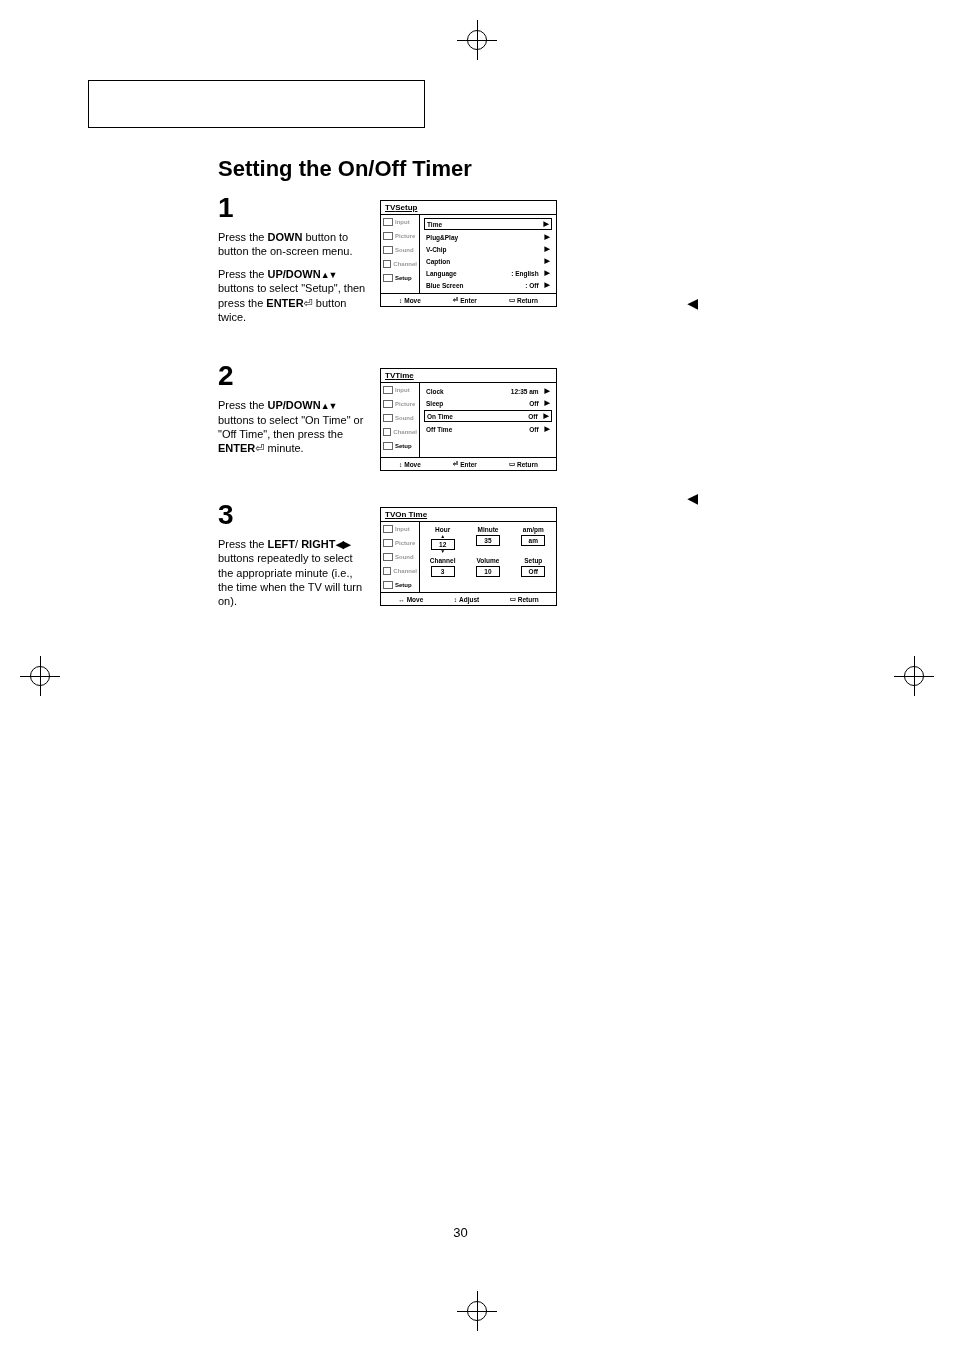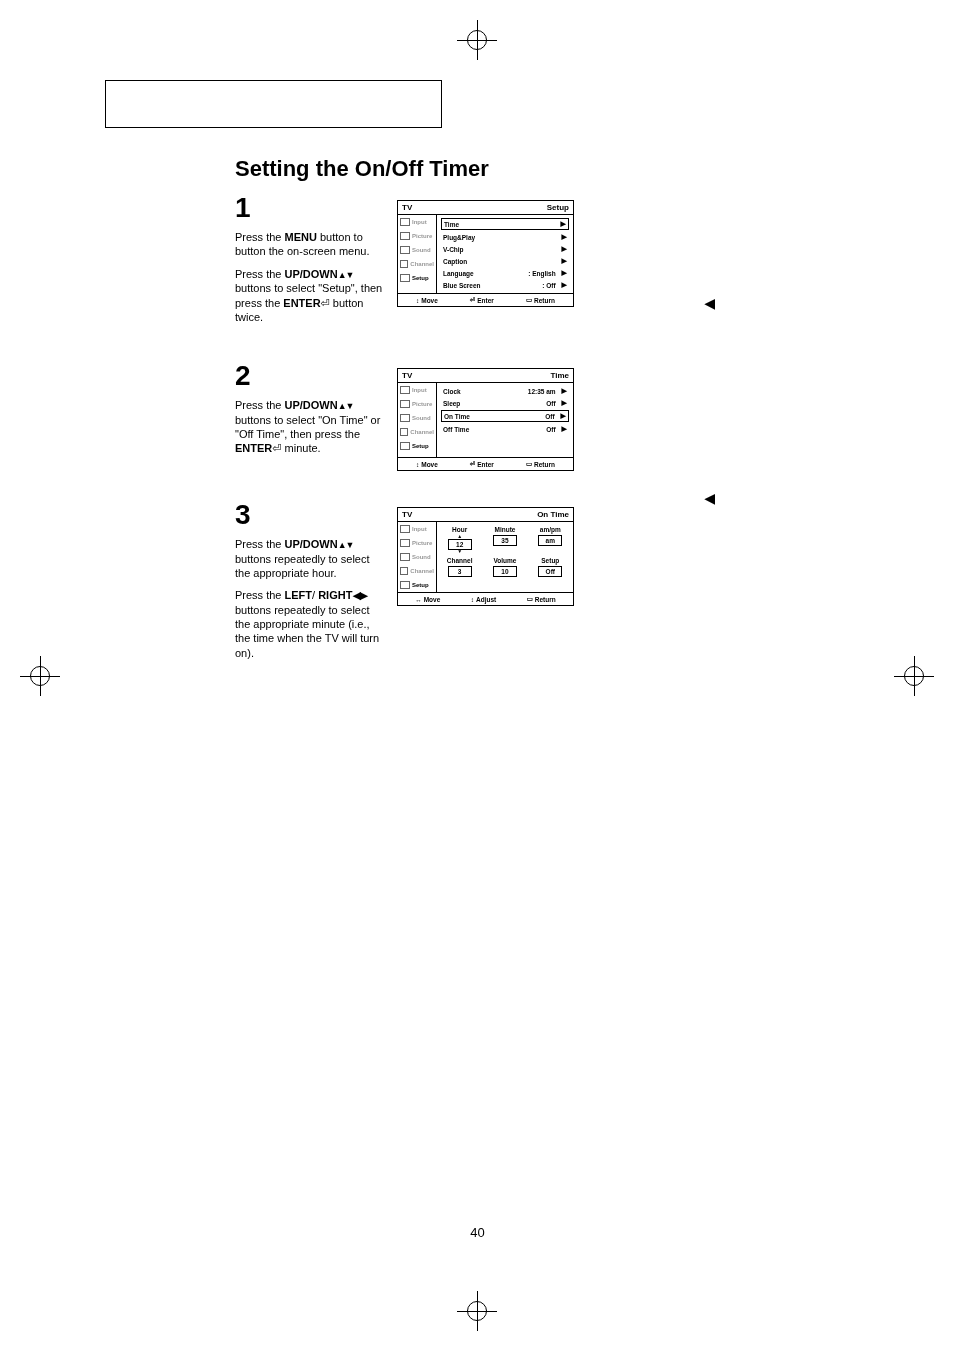--- a/index.html
+++ b/index.html
@@ -30,21 +30,21 @@
   .crop-mark.tc::after, .crop-mark.bc::after { width: 40px; height: 1px; top: 50%; }
   .crop-mark.lc::before, .crop-mark.rc::before { width: 40px; height: 1px; top: 50%; }
   .crop-mark.lc::after, .crop-mark.rc::after { width: 1px; height: 40px; left: 50%; }
   .reg-circle { position:absolute; width:18px; height:18px; border:1px solid #000; border-radius:50%; }
   .crop-mark.tc .reg-circle, .crop-mark.bc .reg-circle { left:50%; top:50%; transform:translate(-50%,-50%);}
   .crop-mark.lc .reg-circle, .crop-mark.rc .reg-circle { left:50%; top:50%; transform:translate(-50%,-50%);}
 
   .page-frame {
     position: absolute;
     top: 80px;
-    left: 105px;
+    left: 88px;
     width: 745px;
     height: 1190px;
   }
   .header-box {
     border: 1px solid #000;
     height: 46px;
     width: 335px;
     margin-bottom: 28px;
   }
   .title {
@@ -80,24 +80,24 @@
   .osd {
     width: 175px;
     border: 1px solid #000;
     font-size: 7px;
     font-weight: bold;
     background: #fff;
     margin-top: 6px;
   }
   .osd-header {
     display: flex;
-    justify-content: space-between;
     padding: 2px 4px;
     border-bottom: 1px solid #000;
     font-size: 8px;
+    text-decoration: underline;
   }
   .osd-body {
     display: flex;
   }
   .osd-sidebar {
     width: 38px;
     border-right: 1px solid #000;
     display: flex;
     flex-direction: column;
   }
@@ -189,21 +189,21 @@
   <div class="content">
     <h1 class="title">Setting the On/Off Timer</h1>
 
     <div class="side-arrow a1">◀</div>
     <div class="side-arrow a2">◀</div>
 
     <div class="step">
       <div class="step-text">
         <p class="step-num">1</p>
         <p>
-          <span>Press the </span><span class="bold">MENU</span><span> button to button the on-screen menu.</span>
+          <span>Press the </span><span class="bold">DOWN</span><span> button to button the on-screen menu.</span>
         </p>
         <p>
           <span>Press the </span><span class="bold">UP/DOWN</span><span class="arrow-ud">▲▼</span><span> buttons to select "Setup", then press the </span><span class="bold">ENTER</span><span>⏎</span><span> button twice.</span>
         </p>
       </div>
       <div class="osd">
         <div class="osd-header">
           <span>TV</span>
           <span>Setup</span>
         </div>
@@ -353,23 +353,20 @@
               <span>Return</span>
             </span>
         </div>
       </div>
     </div>
 
     <div class="step">
       <div class="step-text">
         <p class="step-num">3</p>
         <p>
-          <span>Press the </span><span class="bold">UP/DOWN</span><span class="arrow-ud">▲▼</span><span> buttons repeatedly to select the appropriate hour.</span>
-        </p>
-        <p>
           <span>Press the </span><span class="bold">LEFT</span><span>/ </span><span class="bold">RIGHT</span><span class="arrow-lr">◀▶</span><span> buttons repeatedly to select the appropriate minute (i.e., the time when the TV will turn on).</span>
         </p>
       </div>
       <div class="osd">
         <div class="osd-header">
           <span>TV</span>
           <span>On Time</span>
         </div>
         <div class="osd-body">
           <div class="osd-sidebar">
@@ -439,14 +436,14 @@
           <span>
               <span>▭</span>
               <span>Return</span>
             </span>
         </div>
       </div>
     </div>
 
   </div>
 
-  <div class="page-num">40</div>
+  <div class="page-num">30</div>
 </div>
 
 </body></html>

